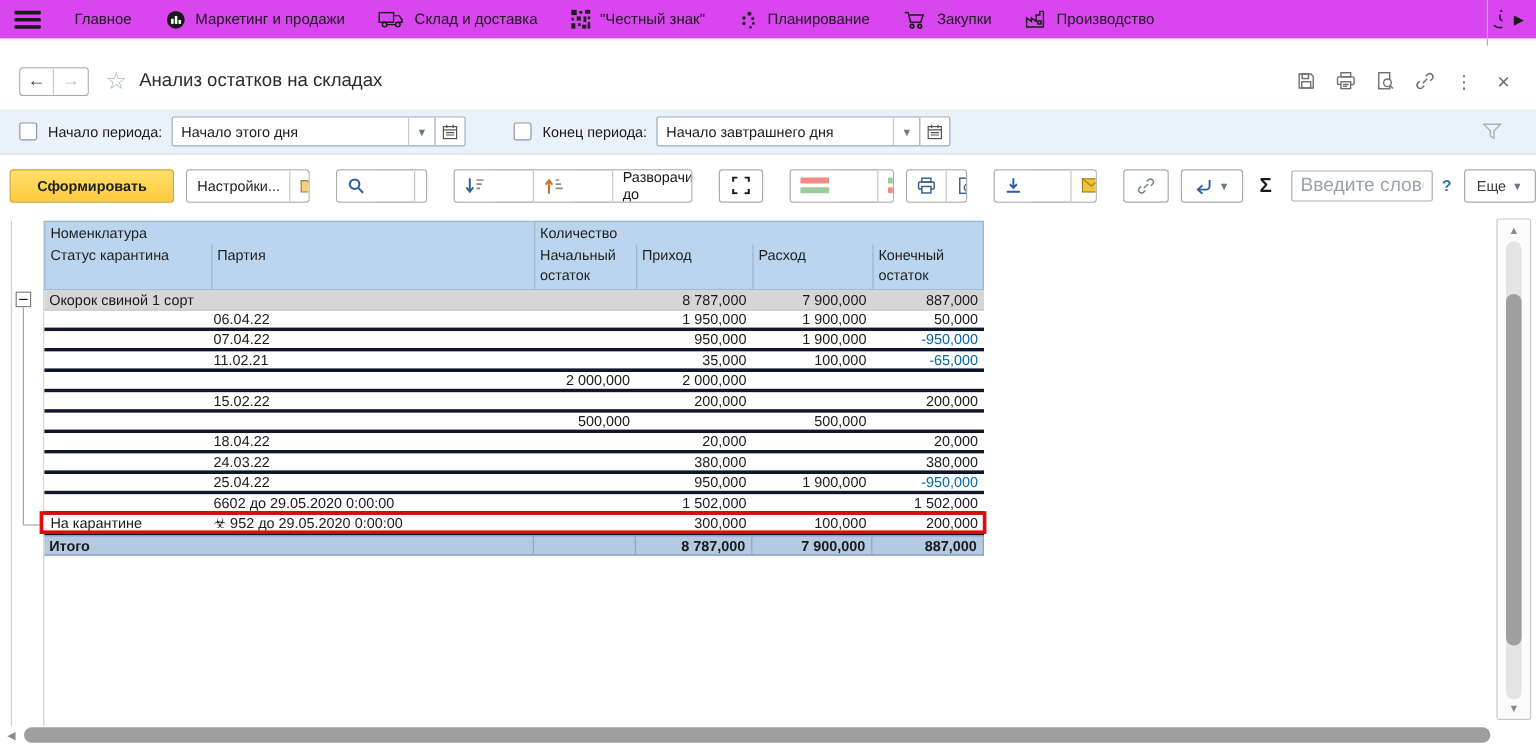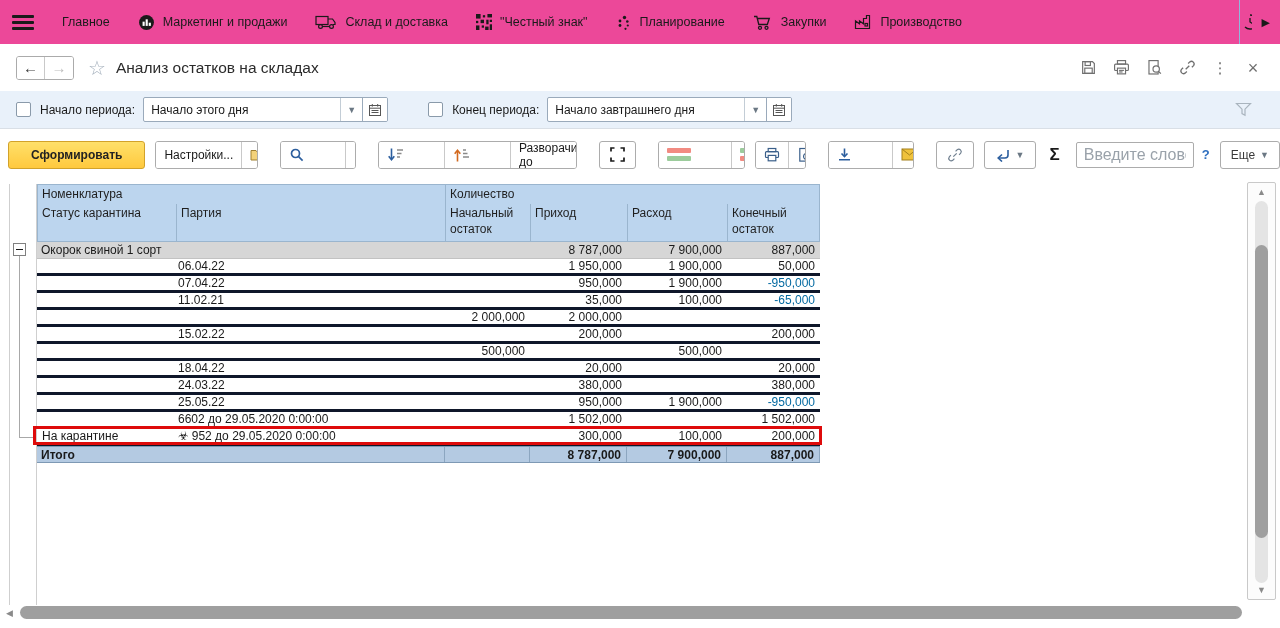--- a/index.html
+++ b/index.html
@@ -1,21 +1,21 @@
 <!DOCTYPE html>
 <html><head>
 <meta charset="utf-8">
 <style>
   * { box-sizing: border-box; margin: 0; padding: 0; }
   html,body { width:1280px; height:628px; overflow:hidden; }
   body { font-family:"Liberation Sans",sans-serif; font-size:12px; color:#1a1a1a; background:#fff; position:relative; }
   svg { display:block; }
 
   
-  .menubar { position:absolute; left:0; top:0; width:1280px; height:44px; background:#ec4899; display:flex; align-items:center; }
+  .menubar { position:absolute; left:0; top:0; width:1280px; height:32px; background:#d946ef; display:flex; align-items:center; }
   .hamburger { width:22px; height:15px; margin:0 14px 0 12px; display:flex; flex-direction:column; justify-content:space-between; cursor:pointer; }
   .hamburger div { height:3px; background:#1a1a1a; border-radius:1px; }
   .menu-items { display:flex; align-items:center; flex:1; height:100%; }
   .menu-item { display:flex; align-items:center; gap:8px; padding:0 14px; height:100%; cursor:pointer; white-space:normal; }
   .menu-item .mi-label { font-size:12.5px; line-height:15px; max-width:150px; }
   .menu-item .mi-icon { flex:0 0 auto; }
   .menubar-end { display:flex; align-items:center; height:100%; }
   .menubar-divider { width:1px; height:44px; background:#8FB8DC; }
   .menu-scroll { color:#1a1a1a; font-size:11px; padding:0 10px; cursor:pointer; }
   .history-partial { width:10px; overflow:hidden; margin-left:2px; }
@@ -543,21 +543,21 @@
             <span>24.03.22</span>
           </div>
           <div class="c c-num"></div>
           <div class="c c-num">380,000</div>
           <div class="c c-num"></div>
           <div class="c c-num">380,000</div>
         </div>
         <div class="trow">
           <div class="c c-status"></div>
           <div class="c c-batch">
-            <span>25.05.22</span>
+            <span>25.04.22</span>
           </div>
           <div class="c c-num"></div>
           <div class="c c-num">950,000</div>
           <div class="c c-num">1 900,000</div>
           <div class="c c-num neg">-950,000</div>
         </div>
         <div class="trow">
           <div class="c c-status"></div>
           <div class="c c-batch">
             <span>6602 до 29.05.2020 0:00:00</span>

